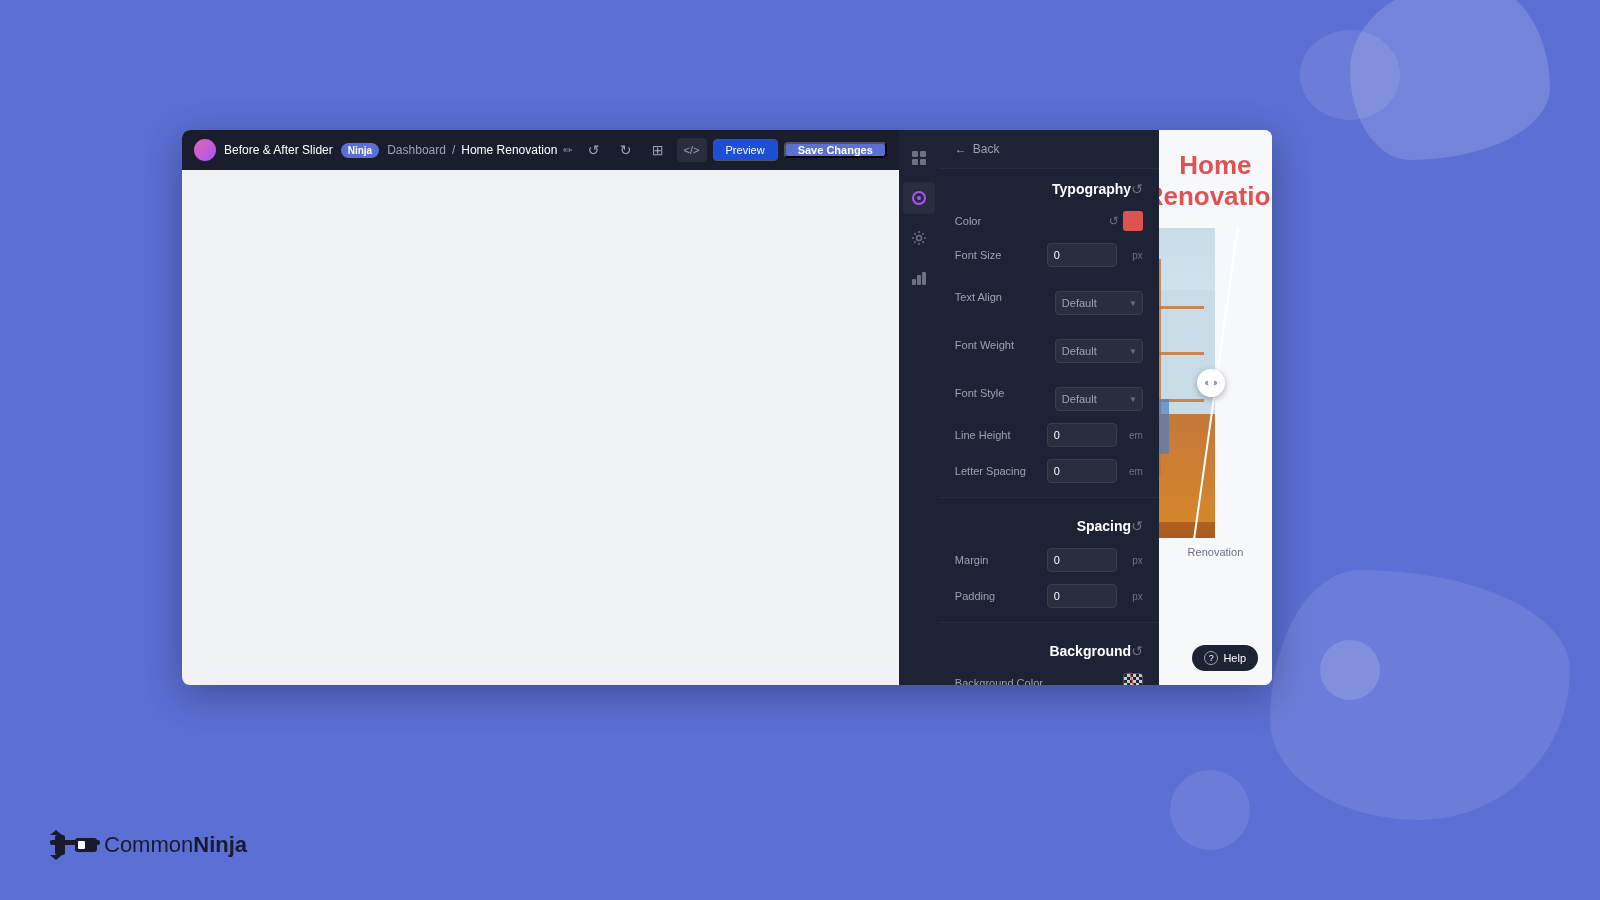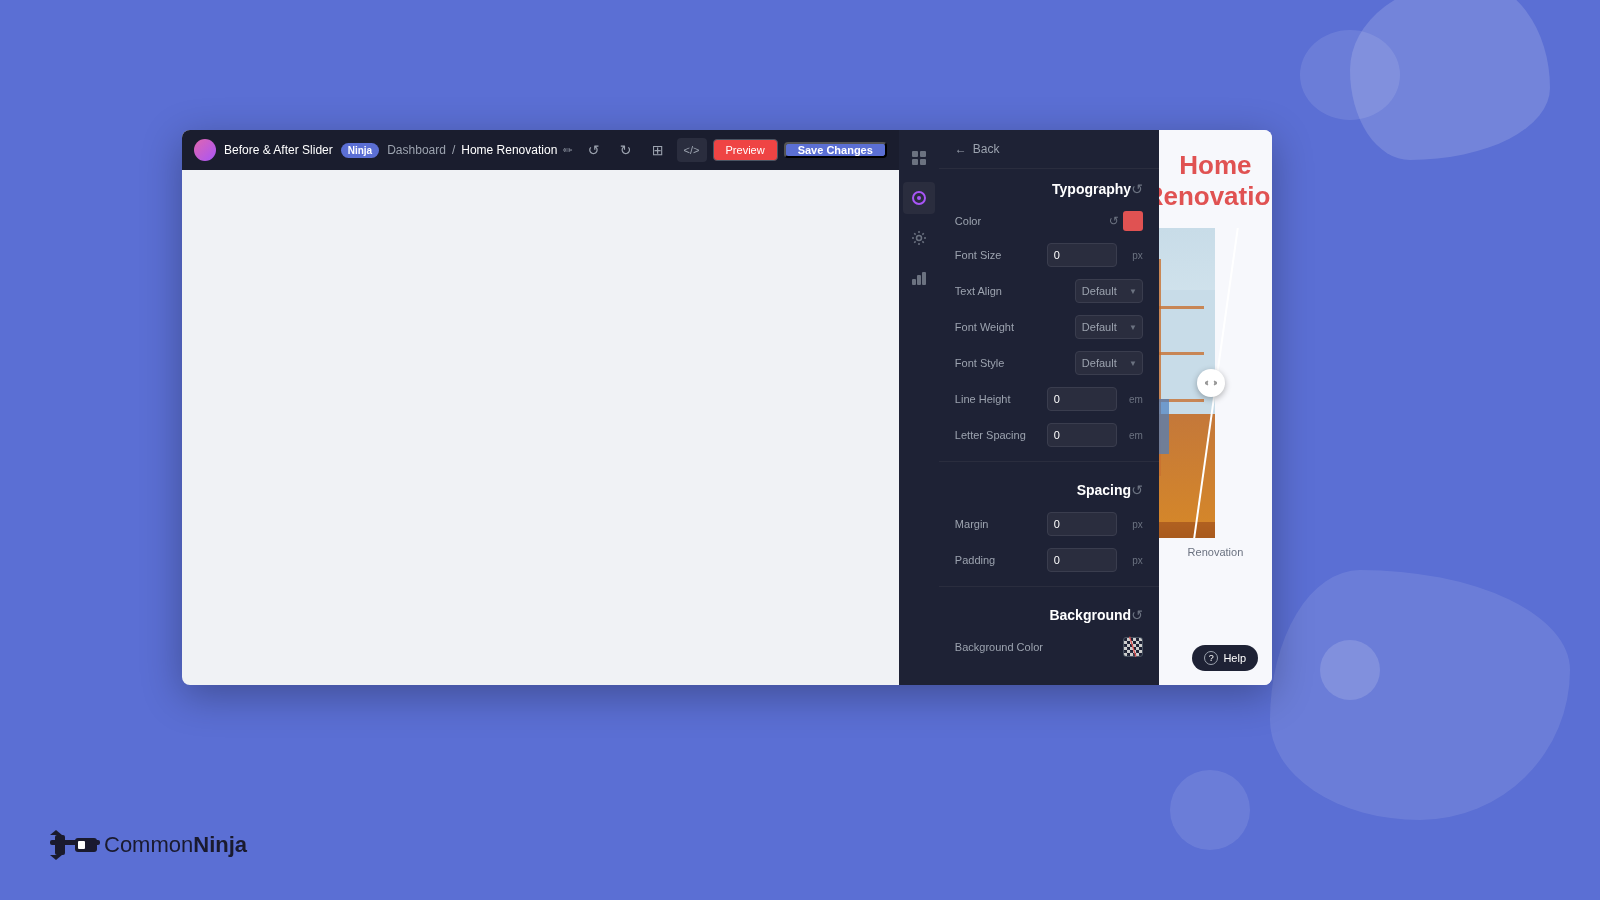--- a/index.html
+++ b/index.html
@@ -123,21 +123,21 @@
       border-radius: 4px;
       display: flex;
       align-items: center;
       justify-content: center;
       color: #9ca3af;
       font-size: 11px;
       cursor: pointer;
     }
 
     .preview-btn {
-      background: #ef4444;
+      background: #1d4ed8;
       border: 1px solid #4b5563;
       color: #fff;
       font-size: 11px;
       padding: 4px 12px;
       border-radius: 4px;
       cursor: pointer;
     }
 
     .save-btn {
       background: #5b6fd4;
@@ -273,21 +273,22 @@
     .color-swatch {
       width: 20px;
       height: 20px;
       background: #e05252;
       border-radius: 3px;
       cursor: pointer;
     }
 
     .select-wrapper {
       position: relative;
-      width: 68px;
+      width: 88px;
+      margin-top: 12px;
     }
 
     .select-wrapper::after {
       content: '▼';
       position: absolute;
       right: 6px;
       top: 50%;
       transform: translateY(-50%);
       color: #6b7280;
       font-size: 8px;

